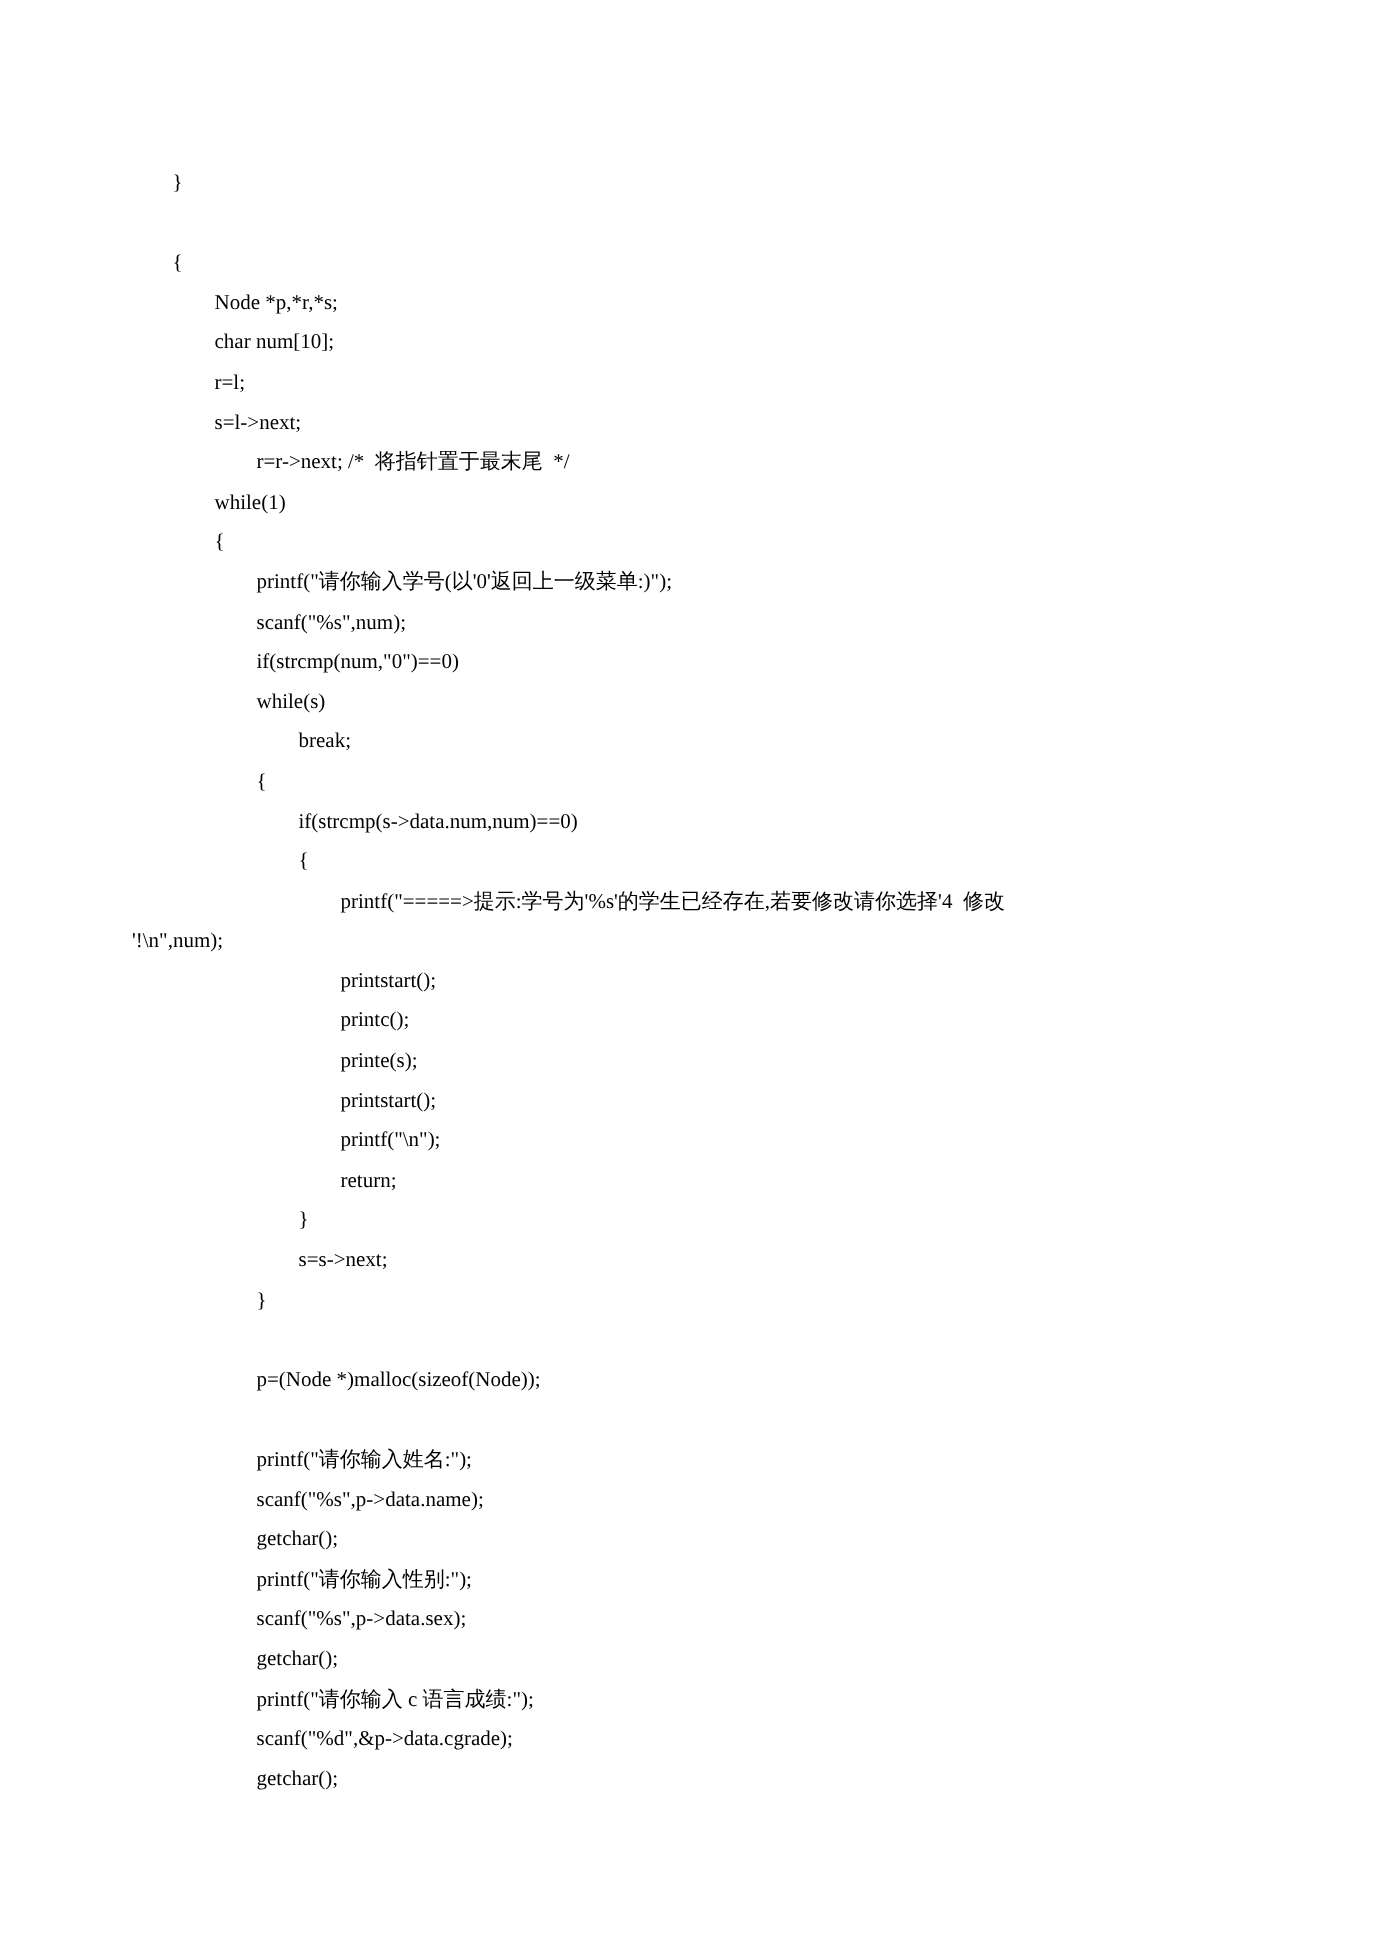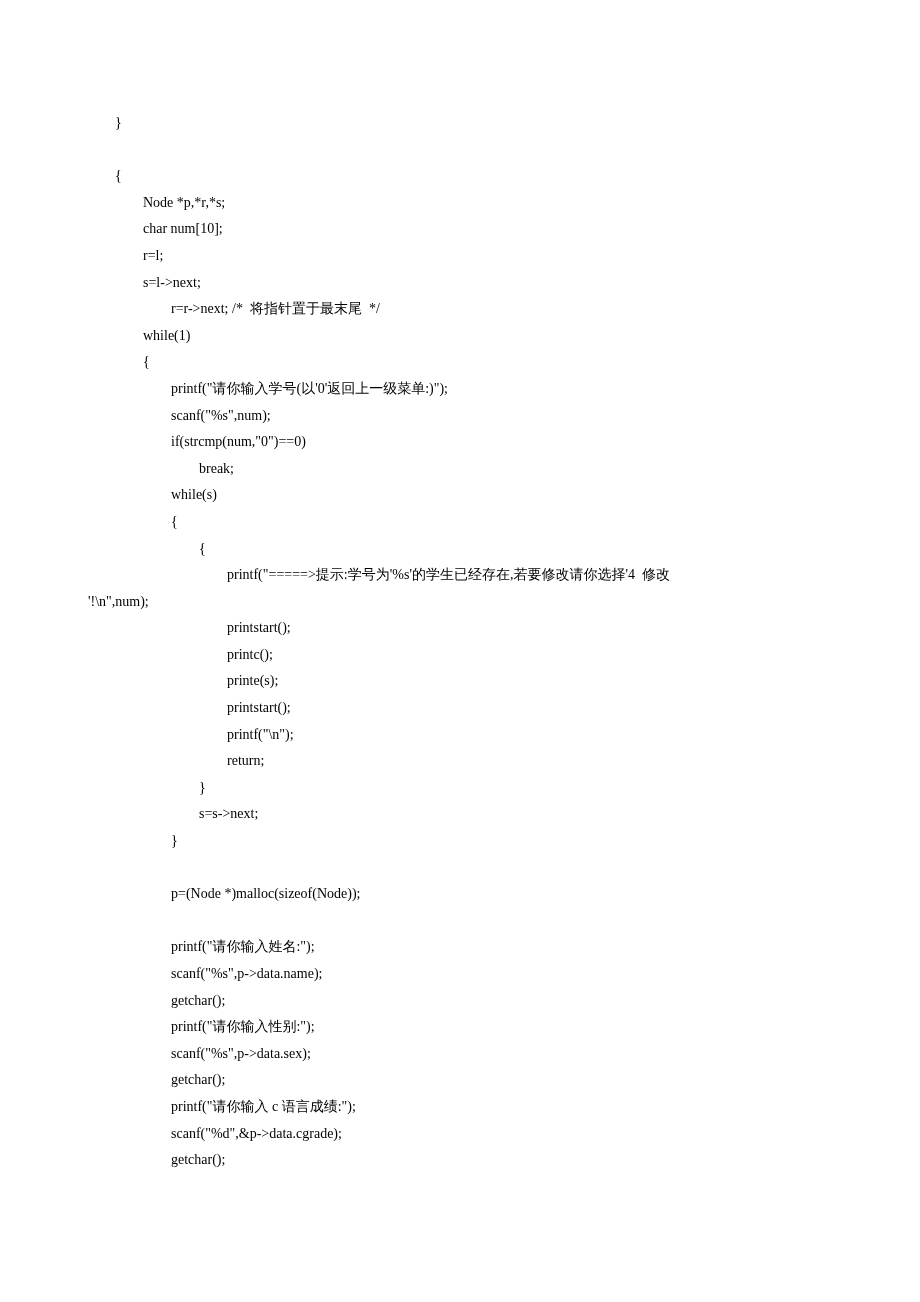--- a/index.html
+++ b/index.html
@@ -31,23 +31,24 @@
       <div class="code-line">        Node *p,*r,*s;</div>
       <div class="code-line">        char num[10];</div>
       <div class="code-line">        r=l;</div>
       <div class="code-line">        s=l-&gt;next;</div>
       <div class="code-line">                r=r-&gt;next; /*  将指针置于最末尾  */</div>
       <div class="code-line">        while(1)</div>
       <div class="code-line">        {</div>
       <div class="code-line">                printf("请你输入学号(以'0'返回上一级菜单:)");</div>
       <div class="code-line">                scanf("%s",num);</div>
       <div class="code-line">                if(strcmp(num,"0")==0)</div>
+      <div class="code-line">                while(s)</div>
       <div class="code-line">                        break;</div>
-      <div class="code-line">                while(s)</div>
       <div class="code-line">                {</div>
+      <div class="code-line">                        if(strcmp(s-&gt;data.num,num)==0)</div>
       <div class="code-line">                        {</div>
       <div class="code-line">                                printf("=====&gt;提示:学号为'%s'的学生已经存在,若要修改请你选择'4  修改</div>
       <div class="code-line" style="margin-left: -27px;">'!\n",num);</div>
       <div class="code-line">                                printstart();</div>
       <div class="code-line">                                printc();</div>
       <div class="code-line">                                printe(s);</div>
       <div class="code-line">                                printstart();</div>
       <div class="code-line">                                printf("\n");</div>
       <div class="code-line">                                return;</div>
       <div class="code-line">                        }</div>

